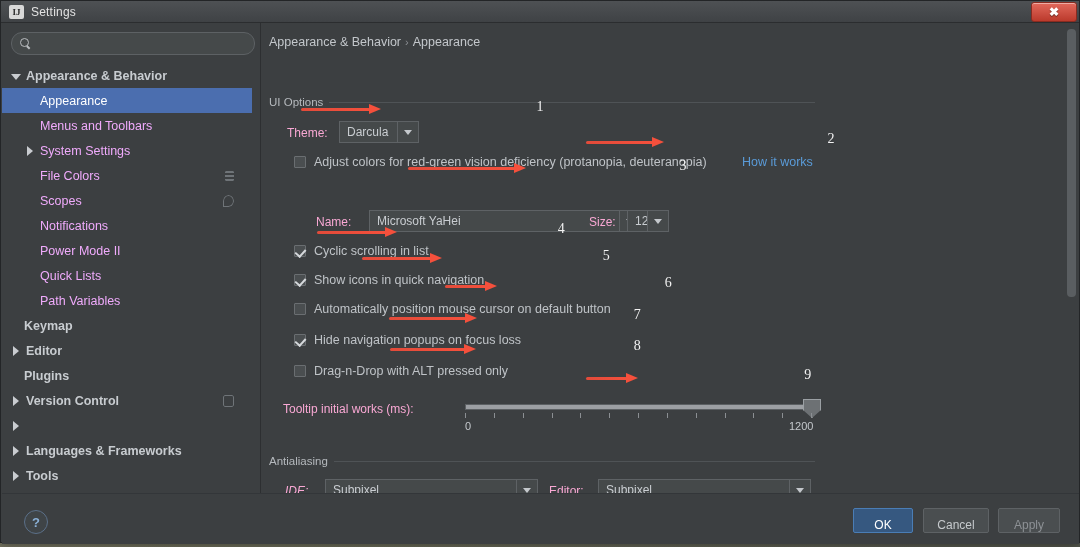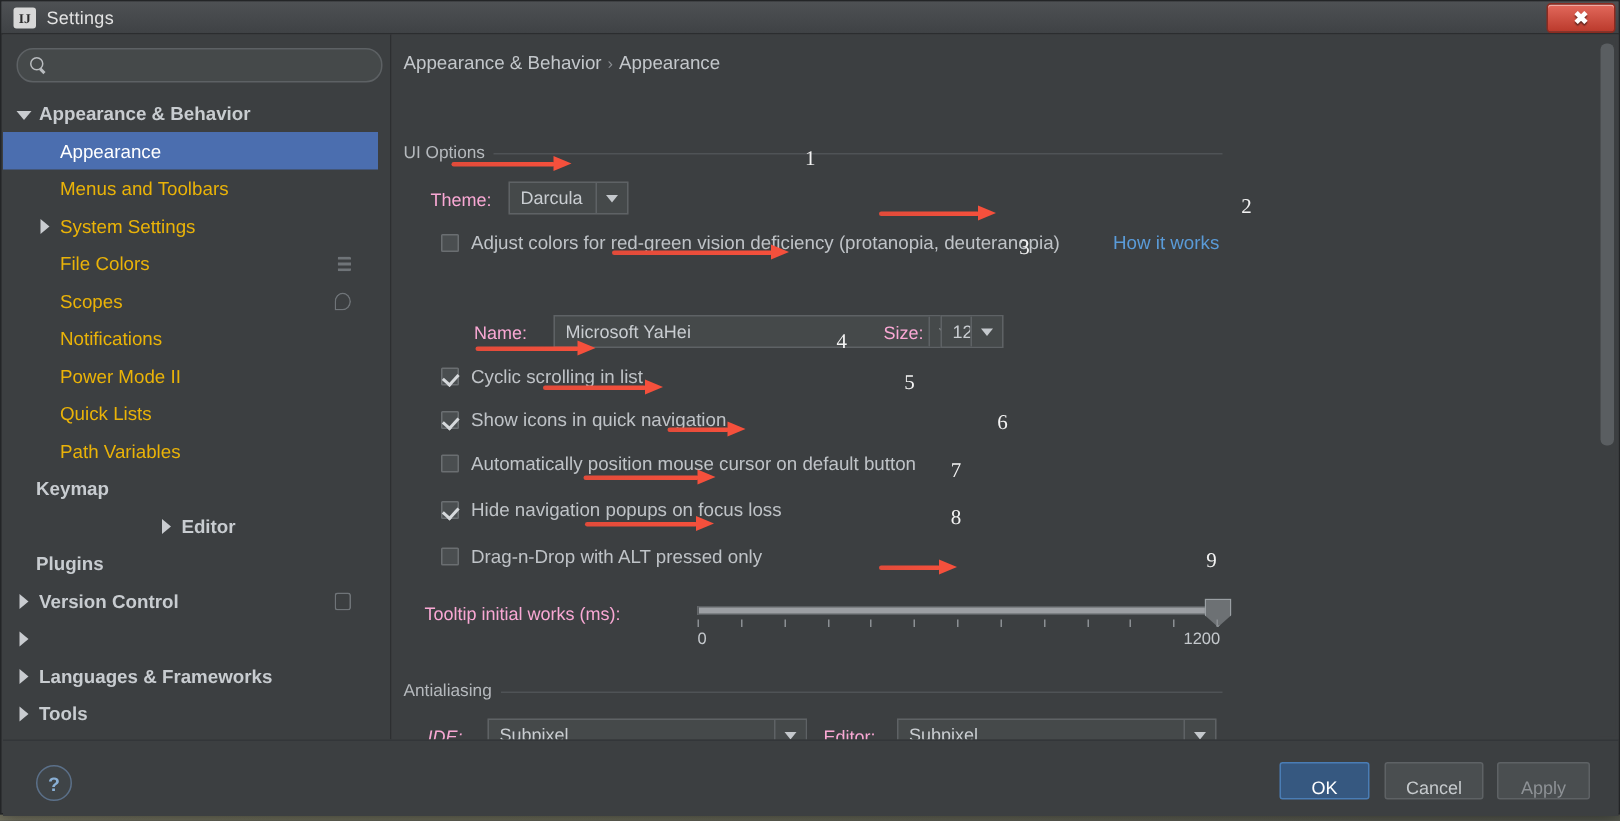--- a/index.html
+++ b/index.html
@@ -55,21 +55,21 @@
   #tree{position:absolute;left:0;top:40px;width:250px;}
   .tnode{height:25px;display:flex;align-items:center;position:relative;cursor:default;}
   .tnode.sel{background:#4b6eaf;}
   .tnode .arrow{width:12px;height:12px;margin-left:0;position:relative;flex:0 0 12px;}
   .tnode .arrow.down:after{content:"";position:absolute;left:1px;top:4px;
     border-left:5px solid transparent;border-right:5px solid transparent;
     border-top:6px solid #c9ccd0;}
   .tnode .arrow.right:after{content:"";position:absolute;left:3px;top:1px;
     border-top:5px solid transparent;border-bottom:5px solid transparent;
     border-left:6px solid #c9ccd0;}
-  .tlabel{color:#eab308;font-size:12.5px;white-space:nowrap;}
+  .tlabel{color:#f0abfc;font-size:12.5px;white-space:nowrap;}
   .tnode.sel .tlabel{color:#ffffff;}
   .tnode.bold .tlabel{color:#c8ccd0;font-weight:bold;}
   .tside{position:absolute;right:18px;width:9px;height:10px;opacity:.55;
     background:#9aa0a6;
     -webkit-mask:linear-gradient(#000,#000);}
   .tside.i1{border-radius:1px;background:
       linear-gradient(#9aa0a6,#9aa0a6) 0 0/9px 2px no-repeat,
       linear-gradient(#9aa0a6,#9aa0a6) 0 4px/9px 2px no-repeat,
       linear-gradient(#9aa0a6,#9aa0a6) 0 8px/9px 2px no-repeat;}
   .tside.i2{border:1.5px solid #9aa0a6;background:transparent;border-radius:50% 50% 50% 0;}
@@ -194,21 +194,21 @@
           </div>
           <div class="tnode" style="padding-left: 38px;">
             <span class="tlabel">Quick Lists</span>
           </div>
           <div class="tnode" style="padding-left: 38px;">
             <span class="tlabel">Path Variables</span>
           </div>
           <div class="tnode bold" style="padding-left: 22px;">
             <span class="tlabel">Keymap</span>
           </div>
-          <div class="tnode bold" style="padding-left: 8px; justify-content: center;">
+          <div class="tnode bold" style="padding-left: 8px;">
             <span class="arrow right"></span>
             <span class="tlabel" style="margin-left: 4px;">Editor</span>
           </div>
           <div class="tnode bold" style="padding-left: 22px;">
             <span class="tlabel">Plugins</span>
           </div>
           <div class="tnode bold" style="padding-left: 8px;">
             <span class="arrow right"></span>
             <span class="tlabel" style="margin-left: 4px;">Version Control</span>
             <span class="tside i3"></span>

